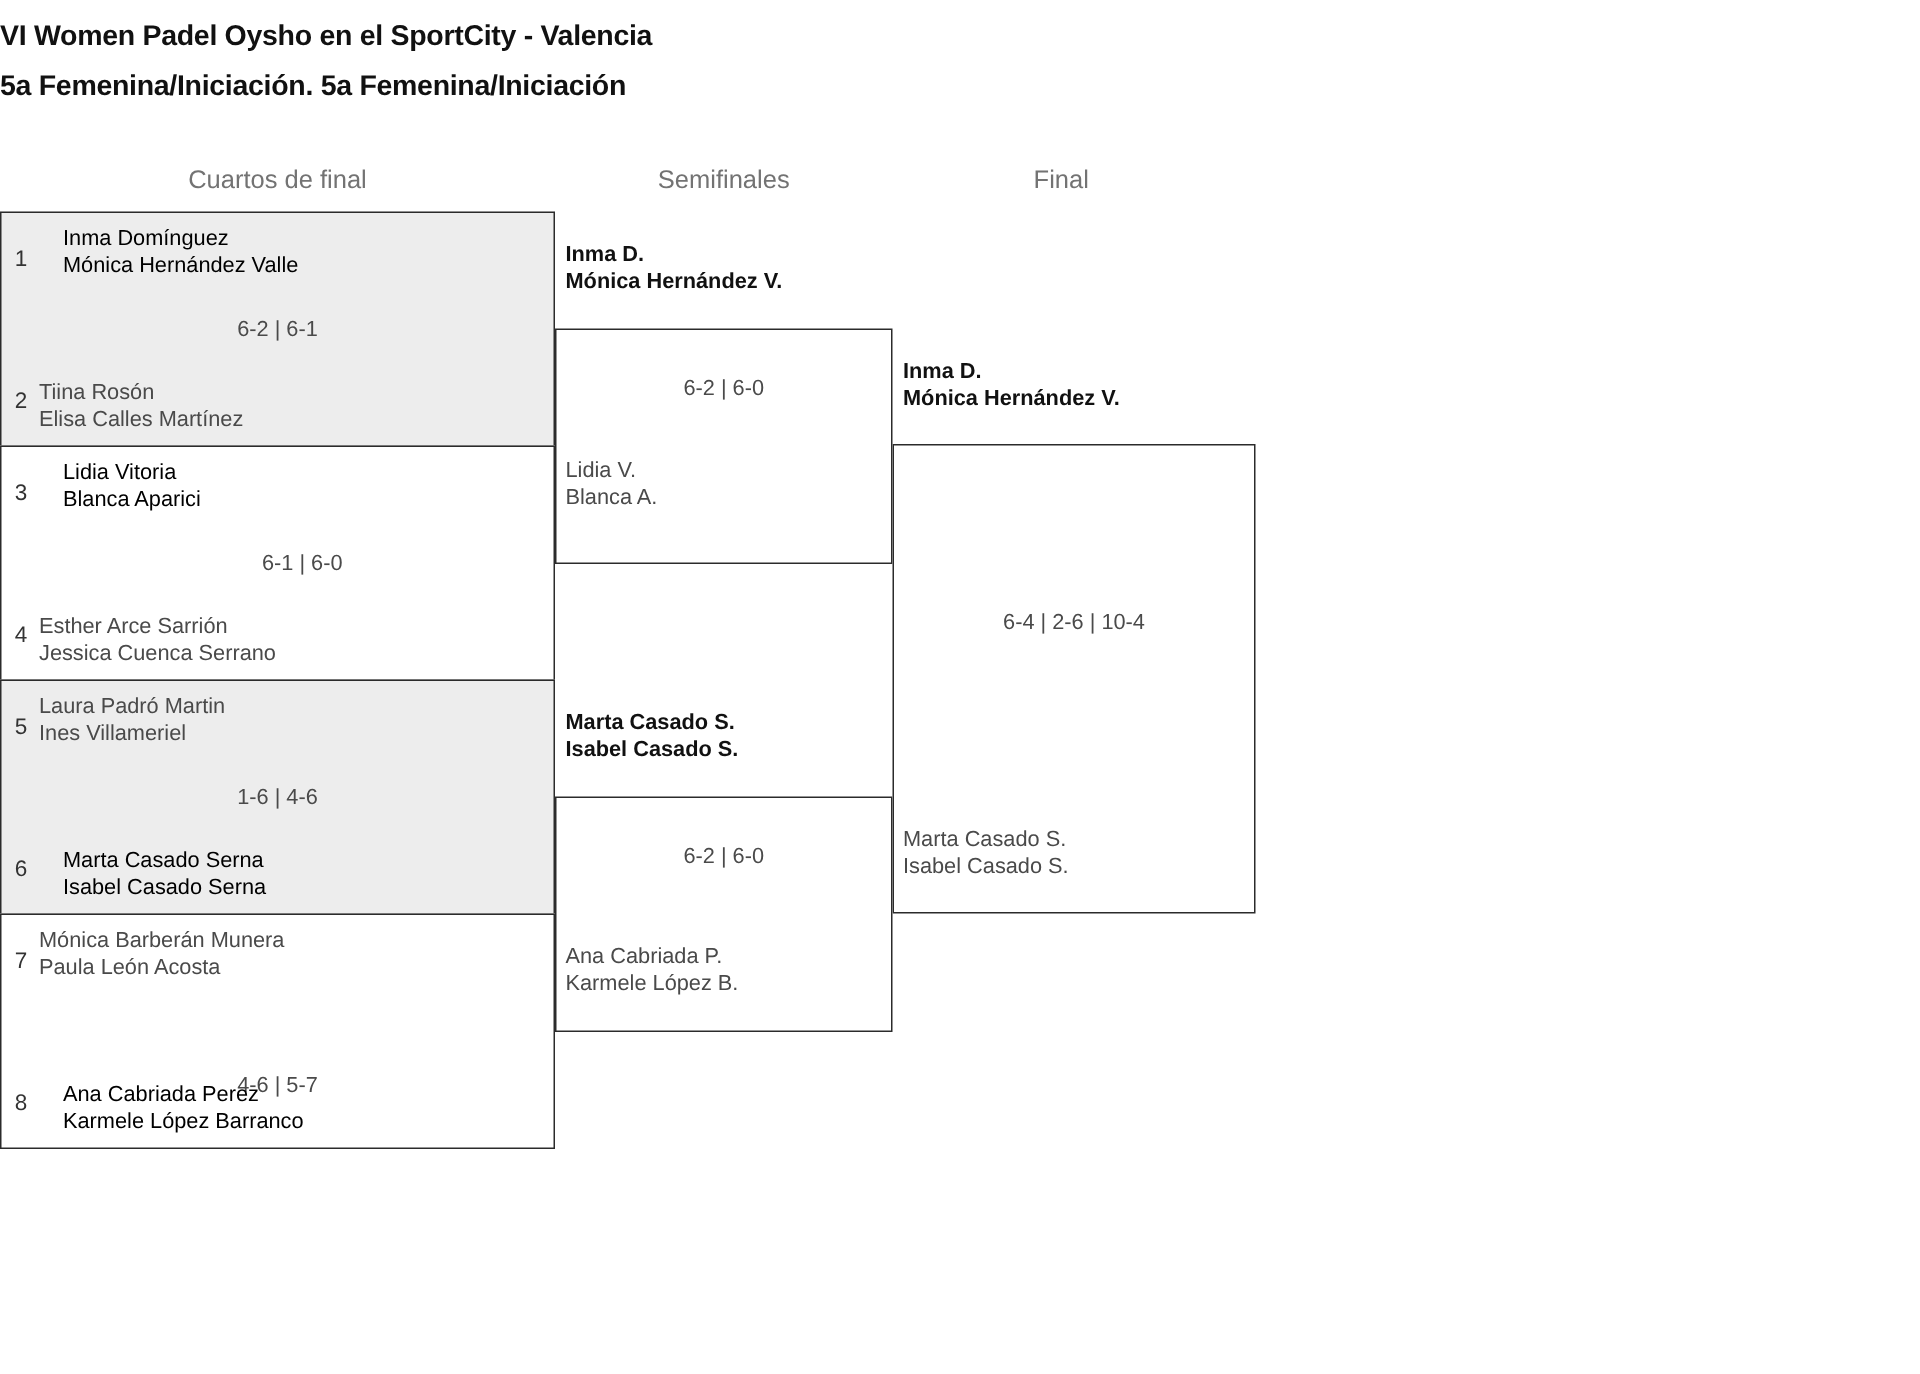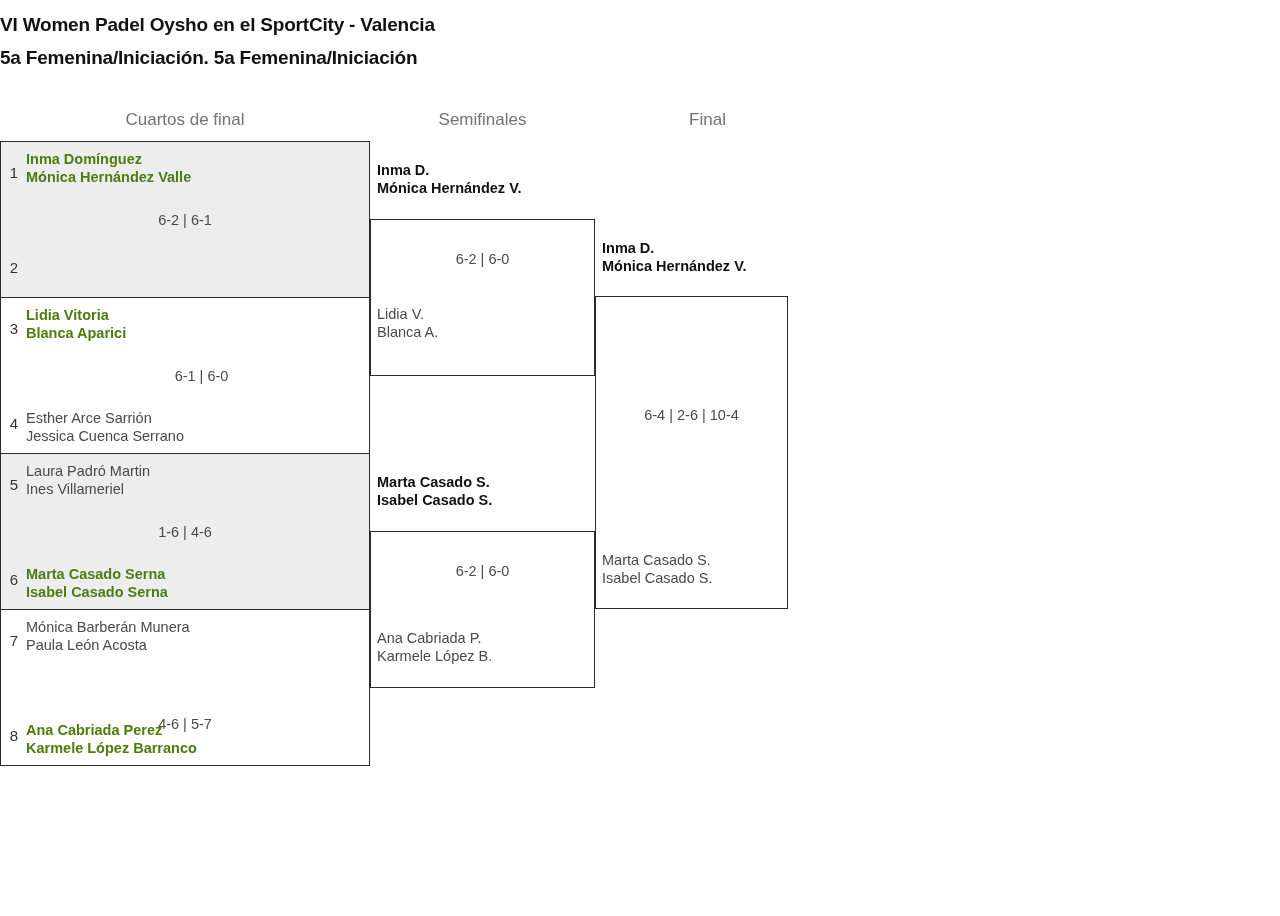--- a/index.html
+++ b/index.html
@@ -74,22 +74,23 @@
     left: 25px;
     font-size: 14.5px;
     line-height: 18px;
     white-space: nowrap;
   }
   .team.top    { top: 8px; }
   .team.bottom { bottom: 8px; }
   .team .p { display: block; }
 
   .team.winner .p {
-    font-weight: 700;
-    color: #4d7c0f;
+    font-weight: 400;
+    color: #000000;
+    margin-left: 16px;
   }
   .team.loser .p {
     font-weight: 400;
     color: #4a4a4a;
   }
 
   
   .score {
     position: absolute;
     left: 0;
@@ -124,20 +125,24 @@
 <div class="round-header" id="round-header-final">Final</div>
 
 <div class="match-box shaded" style="left:0px; top:141px; width:370px; height:157px;">
   <div class="seed top">1</div>
   <div class="team top winner">
     <span class="p">Inma Domínguez</span>
     <span class="p">Mónica Hernández Valle</span>
   </div>
   <div class="score" style="top:70px;">6-2 | 6-1</div>
   <div class="seed bottom">2</div>
+  <div class="team bottom loser">
+    <span class="p">Tiina Rosón</span>
+    <span class="p">Elisa Calles Martínez</span>
+  </div>
 </div>
 
 <div class="match-box plain" style="left:0px; top:297px; width:370px; height:157px;">
   <div class="seed top">3</div>
   <div class="team top winner">
     <span class="p">Lidia Vitoria</span>
     <span class="p">Blanca Aparici</span>
   </div>
   <div class="score" style="top:70px;padding-left:33px;">6-1 | 6-0</div>
   <div class="seed bottom">4</div>
@@ -192,21 +197,21 @@
 </div>
 <div class="advance-label winner" style="left:377px; top:473px;">
   <span class="p">Marta Casado S.</span>
   <span class="p">Isabel Casado S.</span>
 </div>
 <div class="advance-label loser" style="left:377px; top:629px;">
   <span class="p">Ana Cabriada P.</span>
   <span class="p">Karmele López B.</span>
 </div>
 
-<div class="match-box plain" style="left:595px; top:296px; width:193px; height:313px;">
+<div class="match-box plain" style="left:595px; top:296px; width:242px; height:313px;">
   <div class="score" style="top:110px;">6-4 | 2-6 | 10-4</div>
 </div>
 <div class="advance-label winner" style="left:602px; top:239px;">
   <span class="p">Inma D.</span>
   <span class="p">Mónica Hernández V.</span>
 </div>
 <div class="advance-label loser" style="left:602px; top:551px;">
   <span class="p">Marta Casado S.</span>
   <span class="p">Isabel Casado S.</span>
 </div>

